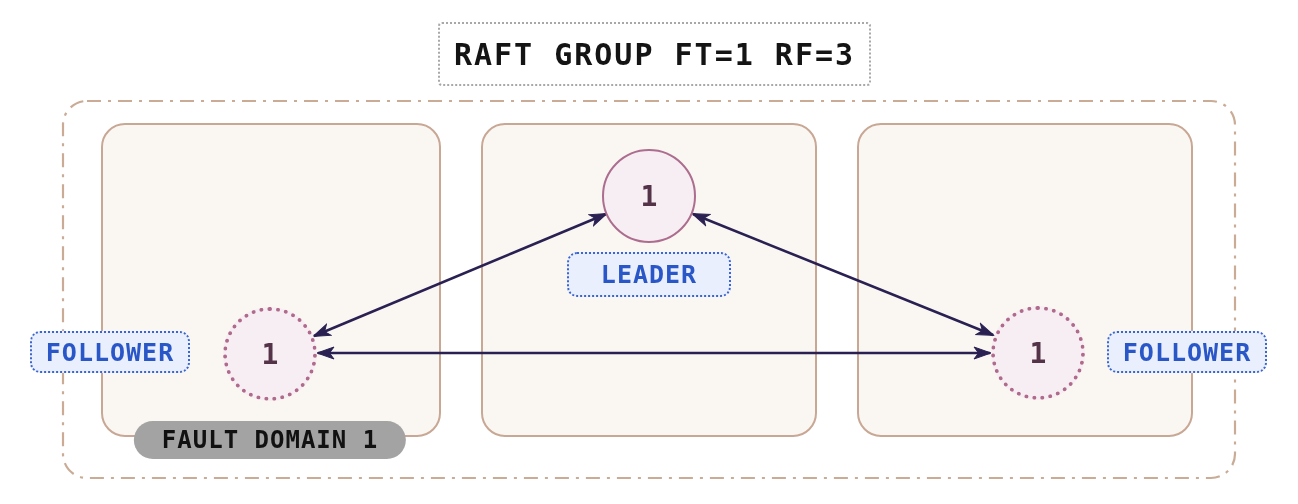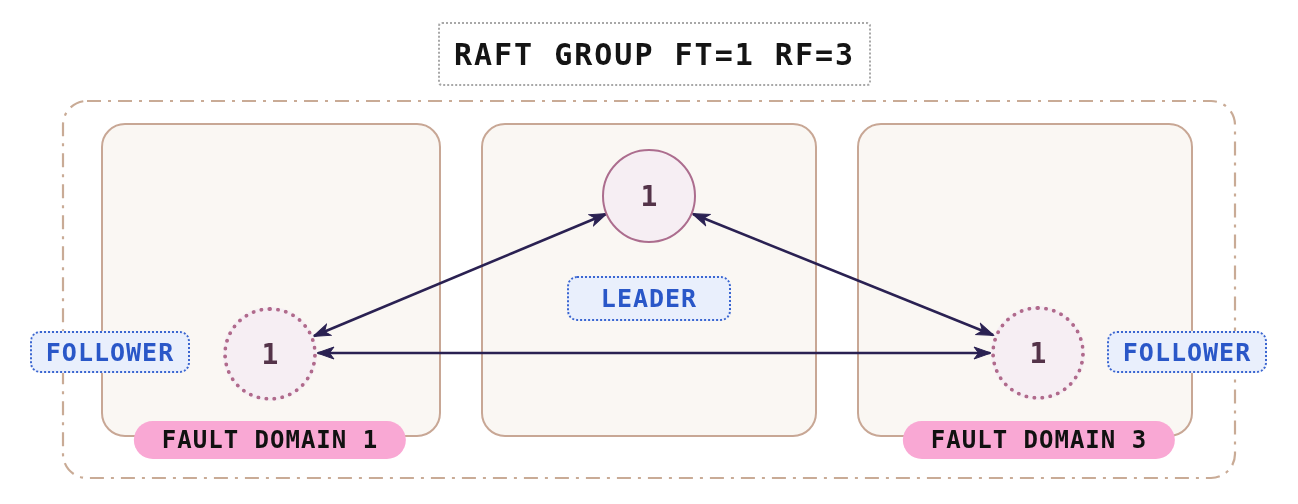--- a/index.html
+++ b/index.html
@@ -78,30 +78,30 @@
     position: absolute;
     box-sizing: border-box;
     border: 2px dotted #3b66d0;
     border-radius: 10px;
     background: #e9effc;
     color: #2a57c8;
     font-size: 25px; font-weight: bold; letter-spacing: 1px;
     display: flex; align-items: center; justify-content: center;
     z-index: 5;
   }
-  .tag.leader-tag  { left: 567px;  top: 252px; width: 164px; height: 45px; margin-top: 24px; }
+  .tag.leader-tag  { left: 567px;  top: 252px; width: 164px; height: 45px; }
   .tag.f-left      { left: 30px;   top: 331px; width: 160px; height: 42px; }
   .tag.f-right     { left: 1107px; top: 331px; width: 160px; height: 42px; }
 
   
   .pill {
     position: absolute;
     top: 421px; height: 38px;
     transform: translateX(-50%);
-    background: #f9a8d4;
+    background: #a3a3a3;
     border-radius: 19px;
     padding: 0 28px;
     display: flex; align-items: center; justify-content: center;
     font-size: 24px; font-weight: bold; color: #111111;
     letter-spacing: 1px;
     white-space: pre;
     z-index: 5;
   }
   .pill.p1 { left: 270px; }
   .pill.p2 { left: 658px; }
@@ -146,15 +146,14 @@
     <span>LEADER</span>
   </div>
   <div class="tag f-left">
     <span>FOLLOWER</span>
   </div>
   <div class="tag f-right">
     <span>FOLLOWER</span>
   </div>
 
   <div class="pill p1">FAULT DOMAIN 1</div>
-  <div class="pill p3">FAULT DOMAIN 3</div>
 
 </div>
 
 </body></html>

